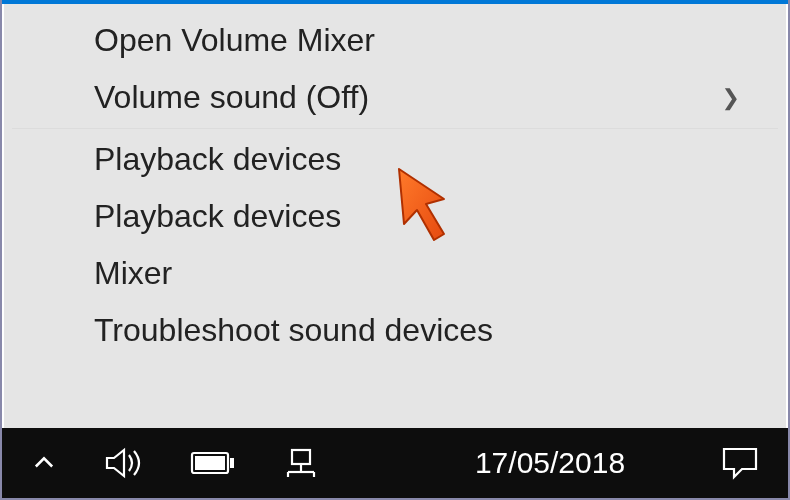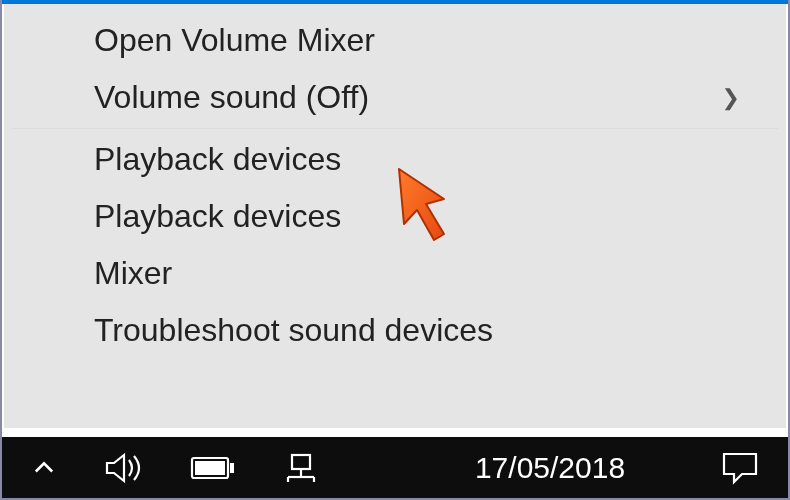--- a/index.html
+++ b/index.html
@@ -34,21 +34,21 @@
   }
   .menu-item .arrow {
     font-size: 22px; color: #555; margin-right: 10px;
   }
   .menu-sep {
     height: 1px; background: #dcdcdc; margin: 2px 8px;
   }
 
   
   .taskbar {
-    position: absolute; left: 0; right: 0; bottom: 0; height: 61px;
+    position: absolute; left: 0; right: 0; bottom: 0; height: 70px;
     background: #0d0d0d;
     display: flex; align-items: center;
     color: #fff; font-size: 26px;
     padding: 0 28px;
   }
   .taskbar .tray {
     display: flex; align-items: center; gap: 46px; flex: 0 0 auto;
   }
   .taskbar .date-area {
     flex: 1; text-align: center; font-size: 30px; padding-left: 60px;

